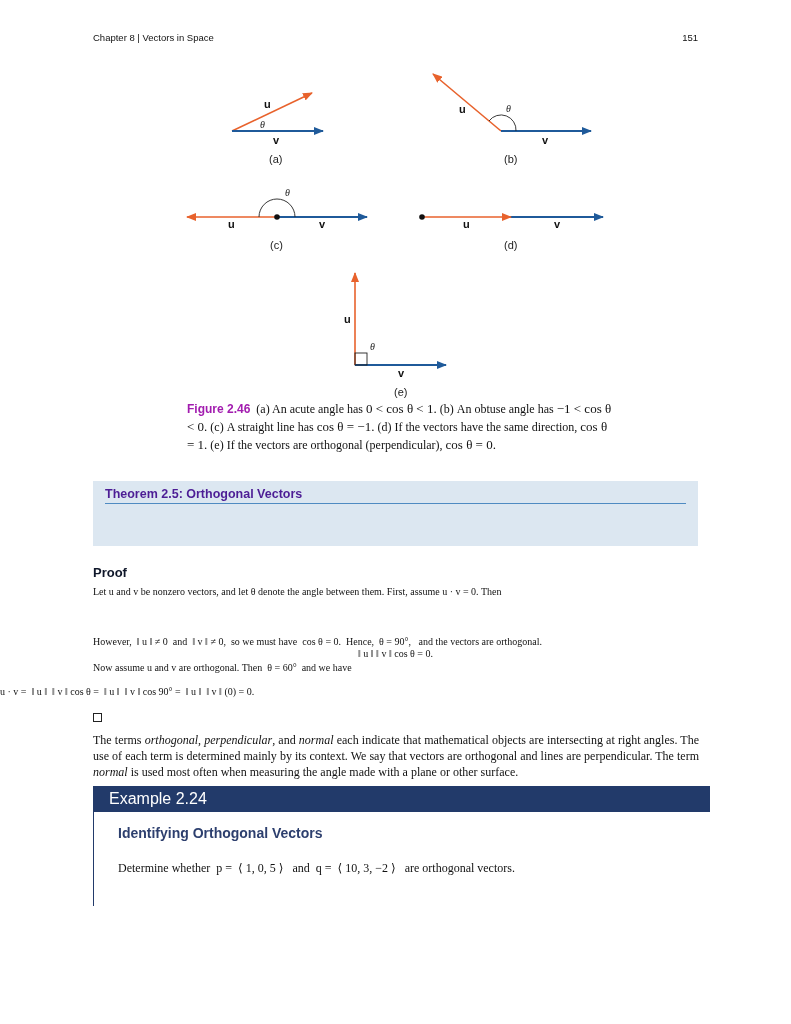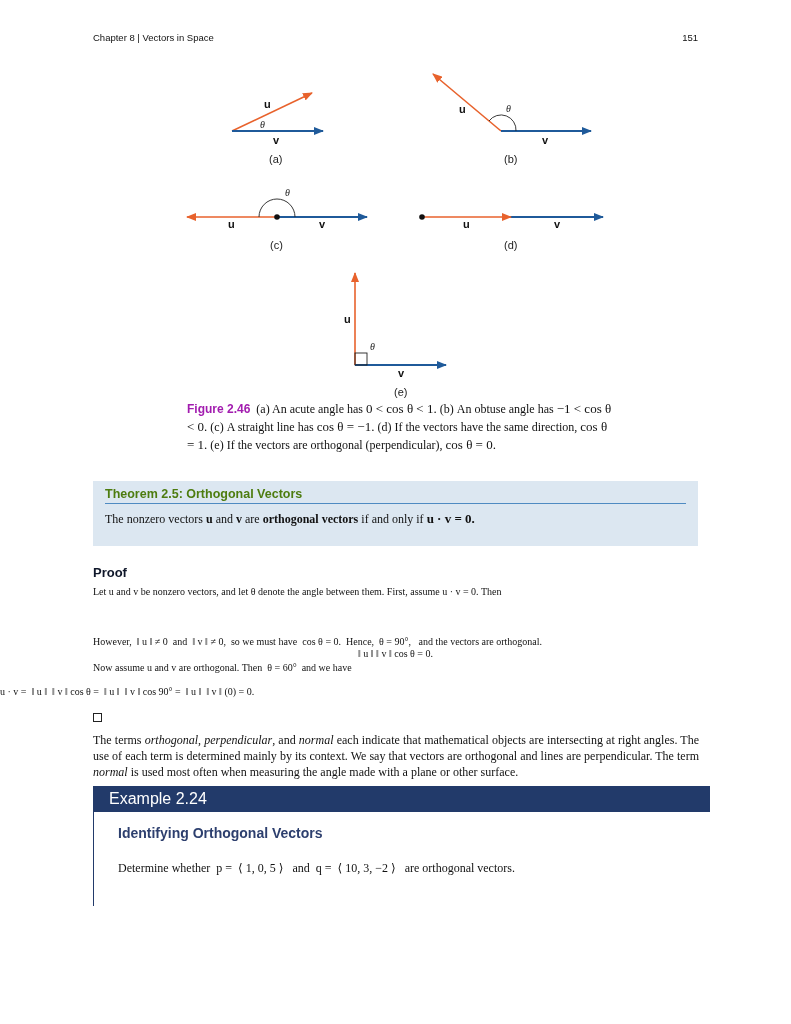--- a/index.html
+++ b/index.html
@@ -6,21 +6,21 @@
   body { width: 791px; height: 1024px; position: relative; overflow: hidden; font-family: "Liberation Serif", serif; color: #111; }
   .abs { position: absolute; }
   .hdr { font-family: "Liberation Sans", sans-serif; font-size: 9.5px; color: #111; top: 32px; }
   .lbl { font-family: "Liberation Sans", sans-serif; font-size: 11px; fill: #222; }
   .lblb { font-family: "Liberation Sans", sans-serif; font-size: 11px; font-weight: bold; fill: #111; }
   .th { font-family: "Liberation Serif", serif; font-style: italic; font-size: 10px; fill: #222; }
   .caption { left: 187px; top: 400px; width: 430px; font-size: 12px; line-height: 17px; }
   .fig-num { color: #a21caf; font-family: "Liberation Sans", sans-serif; font-weight: bold; font-size: 12px; margin-right: 6px; }
   .m { font-family: "Liberation Serif", serif; font-size: 13px; }
   .theorem { left: 93px; top: 481px; width: 605px; height: 65px; background: #dce7f1; }
-  .theorem-title { position: absolute; left: 12px; top: 6px; font-family: "Liberation Sans", sans-serif; font-weight: bold; font-size: 12.5px; color: #4d7c0f; }
+  .theorem-title { position: absolute; left: 12px; top: 6px; font-family: "Liberation Sans", sans-serif; font-weight: bold; font-size: 12.5px; color: #4c1d95; }
   .theorem-rule { position: absolute; left: 12px; right: 12px; top: 22px; height: 1px; background: #4f8bc2; }
   .theorem-body { position: absolute; left: 12px; top: 30px; font-size: 12px; }
   .proof-title { left: 93px; top: 565px; font-family: "Liberation Sans", sans-serif; font-weight: bold; font-size: 13px; color: #0f172a; }
   .p { font-size: 10px; }
   .para { left: 93px; top: 732px; width: 606px; font-size: 12px; line-height: 16px; text-align: justify; }
   .example-bar { left: 93px; top: 786px; width: 605px; height: 26px; background: #223a6a; padding-left: 12px; }
   .example-title { position: absolute; left: 16px; top: 4px; font-family: "Liberation Sans", sans-serif; font-size: 16px; color: #ffffff; }
   .example-side { left: 93px; top: 812px; width: 1px; height: 94px; background: #223a6a; }
   .example-sub { left: 118px; top: 825px; font-family: "Liberation Sans", sans-serif; font-weight: bold; font-size: 14px; color: #2d3f6e; }
   .example-body { left: 118px; top: 861px; font-size: 12px; }
@@ -92,21 +92,20 @@
   </g>
 </svg>
 
 <div class="abs caption">
   <span class="fig-num">Figure 2.46</span><span>(a) An acute angle has </span><span class="m">0 &lt; cos θ &lt; 1.</span><span> (b) An obtuse angle has </span><span class="m">−1 &lt; cos θ &lt; 0.</span><span> (c) A straight line has </span><span class="m">cos θ = −1.</span><span> (d) If the vectors have the same direction, </span><span class="m">cos θ = 1.</span><span> (e) If the vectors are orthogonal (perpendicular), </span><span class="m">cos θ = 0.</span>
 </div>
 
 <div class="abs theorem">
   <div class="theorem-title">Theorem 2.5: Orthogonal Vectors</div>
   <div class="theorem-rule"></div>
-  <div class="theorem-body"><span>The nonzero vectors </span><b>u</b><span> and </span><b>v</b><span> are </span><b>orthogonal vectors</b><span> if and only if </span><b class="m">u · v = 0.</b></div>
 </div>
 
 <div class="abs proof-title">Proof</div>
 <div class="abs p" style="left:93px;top:586px;">Let u and v be nonzero vectors, and let θ denote the angle between them. First, assume u · v = 0.  Then</div>
 <div class="abs p" style="left:0;width:791px;top:610px;text-align:center;margin-top:38px;">‖ u ‖  ‖ v ‖ cos θ = 0.</div>
 <div class="abs p" style="left:93px;top:636px;white-space:pre;">However,  ‖ u ‖ ≠ 0  and  ‖ v ‖ ≠ 0,  so we must have  cos θ = 0.  Hence,  θ = 90°,   and the vectors are orthogonal.</div>
 <div class="abs p" style="left:93px;top:662px;white-space:pre;">Now assume u and v are orthogonal. Then  θ = 60°  and we have</div>
 <div class="abs p" style="left:0;width:791px;top:686px;white-space:pre;">u · v =  ‖ u ‖  ‖ v ‖ cos θ =  ‖ u ‖  ‖ v ‖ cos 90° =  ‖ u ‖  ‖ v ‖ (0) = 0.</div>
 <div class="abs qed"></div>
 

